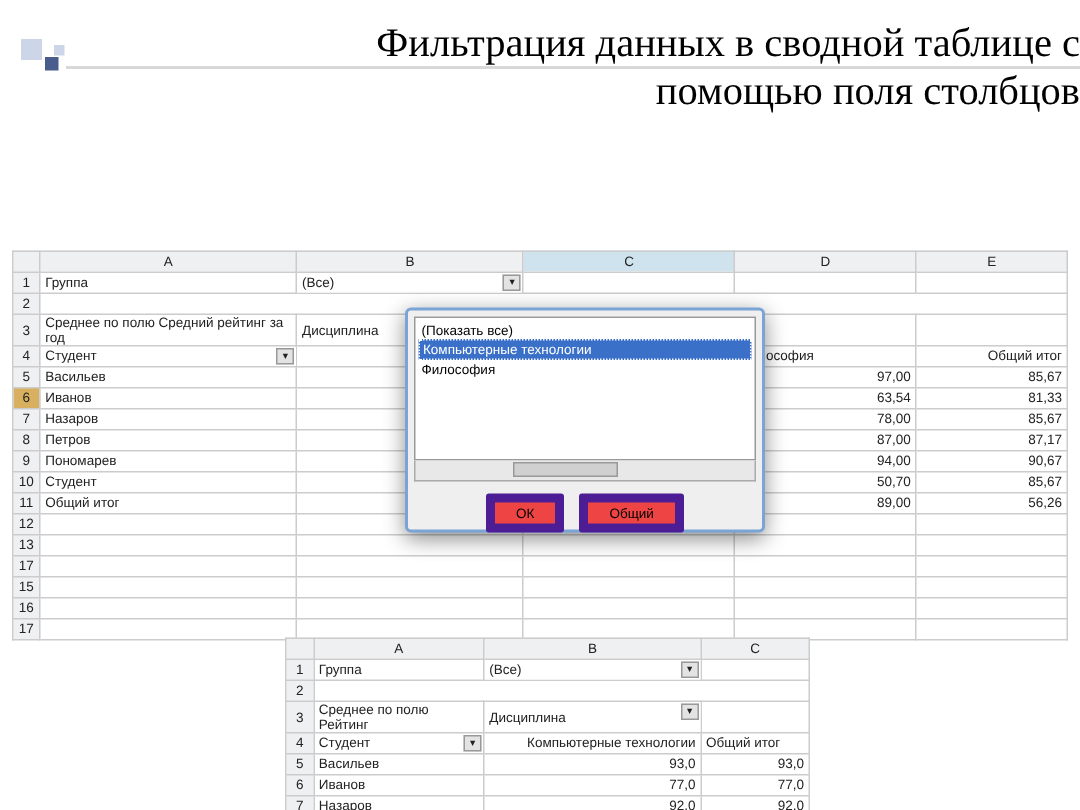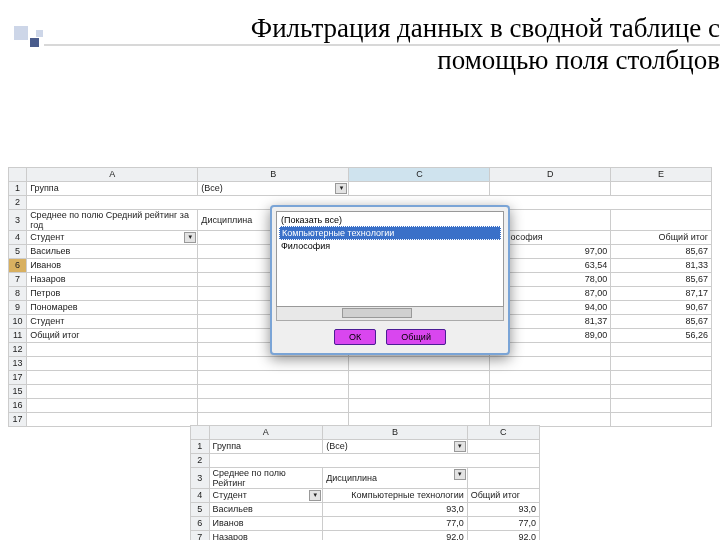--- a/index.html
+++ b/index.html
@@ -28,21 +28,21 @@
     background: #efefef; border: 2px solid #7aa4d6; border-radius: 4px;
     box-shadow: 0 4px 14px rgba(0,0,0,0.45); z-index: 10;
     padding: 4px; font-size: 9px;
   }
   .filterbox .list { background: #fff; border: 1px solid #999; width: 100%; height: 96px; padding: 2px; overflow: hidden; }
   .filterbox .item { padding: 1px 2px; white-space: nowrap; }
   .filterbox .item.sel { background: #3a70c8; color: #fff; border: 1px dotted #fff; }
   .filterbox .hscroll { height: 14px; background: #e8e8e8; border: 1px solid #aaa; border-top: none; width: 100%; position: relative; }
   .filterbox .hscroll .thumb { position: absolute; top: 1px; left: 65px; width: 70px; height: 10px; background: #d0d0d0; border: 1px solid #999; }
   .filterbox .btnrow { display: flex; gap: 10px; justify-content: center; padding-top: 8px; }
-  .filterbox button { font-size: 9px; padding: 2px 14px; background: #d946ef; border: 1px solid #4c1d95; border-radius: 2px; }
+  .filterbox button { font-size: 9px; padding: 2px 14px; background: #ef4444; border: 6px solid #4c1d95; border-radius: 2px; }
 
   .sheet2 { position: absolute; top: 348px; left: 190px; width: 350px; }
   .gridtbl2 { border-collapse: collapse; width: 100%; font-size: 9px; color: #222; }
   .gridtbl2 th, .gridtbl2 td { border: 1px solid #ccc; height: 14px; padding: 0 3px; background: #fff; }
   .gridtbl2 .ch { background: #eef0f2; text-align: center; font-weight: normal; }
   .gridtbl2 .rh { background: #eef0f2; text-align: center; width: 18px; }
   .gridtbl2 .num { text-align: right; }
 </style>
 </head>
 <body>
@@ -140,21 +140,21 @@
             <td></td>
             <td class="num">94,50</td>
             <td class="num">94,00</td>
             <td class="num">90,67</td>
           </tr>
           <tr>
             <td class="rh">10</td>
             <td>Студент</td>
             <td></td>
             <td class="num">78,00</td>
-            <td class="num">81,37</td>
+            <td class="num">50,70</td>
             <td class="num">85,67</td>
           </tr>
           <tr>
             <td class="rh">11</td>
             <td>Общий итог</td>
             <td></td>
             <td class="num">86,92</td>
             <td class="num">89,00</td>
             <td class="num">56,26</td>
           </tr>

